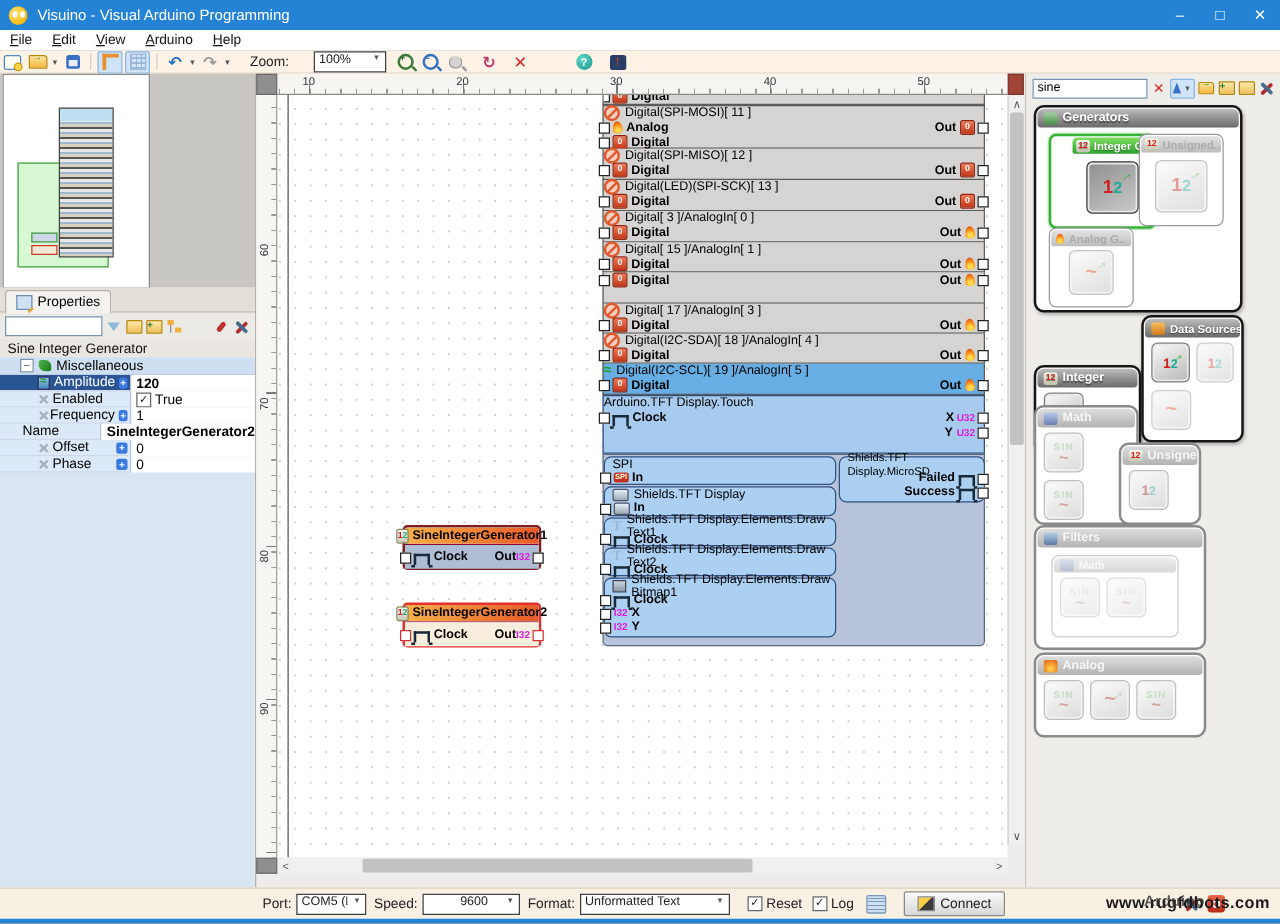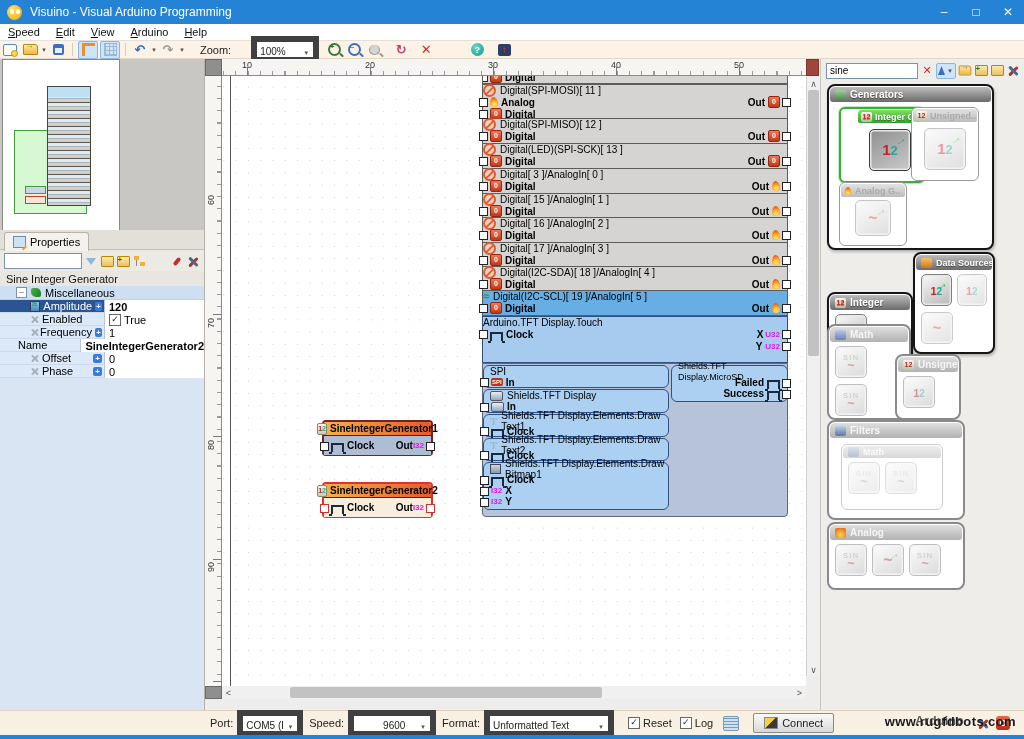--- a/index.html
+++ b/index.html
@@ -32,21 +32,21 @@
   .ic-folder{width:13px;height:9px;background:linear-gradient(#ffe6a0,#f2b73c);border:1px solid #b8860b;border-radius:1px 3px 1px 1px;position:relative;}
   .ic-folder::after{content:"→";position:absolute;left:2px;top:-4px;color:#2b8f2b;font-size:8px;font-weight:bold;}
   .ic-save{width:11px;height:11px;background:#3a6fc4;border-radius:2px;position:relative;}
   .ic-save::after{content:"";position:absolute;left:2px;top:4px;width:7px;height:5px;background:#e8f0ff;}
   .ic-route{width:10px;height:10px;border-left:3px solid #e89030;border-top:3px solid #e89030;margin:2px;}
   .ic-grid{width:11px;height:11px;background:
       repeating-linear-gradient(90deg,#9ab8d8 0 1px,transparent 1px 4px),
       repeating-linear-gradient(0deg,#9ab8d8 0 1px,transparent 1px 4px);border:1px solid #9ab8d8;}
   .ic-undo{color:#2b6fc0;font-weight:bold;font-size:13px;line-height:10px;}
   .ic-redo{color:#9a9a9a;font-weight:bold;font-size:13px;line-height:10px;}
-  .combo{background:#fff;border:6px solid #404040;height:15px;display:flex;align-items:flex-end;
+  .combo{background:#fff;border:1px solid #404040;height:15px;display:flex;align-items:flex-start;
          font-size:10px;padding:0 3px;justify-content:space-between;}
   .combo .drop{margin-left:4px;}
   .mag{width:9px;height:9px;border:2px solid #3a7a3a;border-radius:50%;position:relative;}
   .mag::after{content:"";position:absolute;width:5px;height:2px;background:inherit;border-radius:1px;
               right:-5px;bottom:-2px;transform:rotate(45deg);background:#3a7a3a;}
   .mag.blue{border-color:#3a6fc0;} .mag.blue::after{background:#3a6fc0;}
   .mag.gray{border-color:#999;} .mag.gray::after{background:#999;}
   .mag b{position:absolute;left:0px;top:-3px;font-size:8px;color:#2a6a2a;}
   .mag.blue b{color:#3a6fc0;}
   .ic-build{color:#c23a6a;font-size:13px;font-weight:bold;}
@@ -243,21 +243,21 @@
     <div class="vlogo"></div>
     <span>Visuino - Visual Arduino Programming</span>
     <div class="wbtns">
       <div class="wbtn">–</div>
       <div class="wbtn">□</div>
       <div class="wbtn">✕</div>
     </div>
   </div>
 
   <div class="abs menubar">
-    <span class="menu-item">Speed</span>
+    <span class="menu-item">File</span>
     <span class="menu-item">Edit</span>
     <span class="menu-item">View</span>
     <span class="menu-item">Arduino</span>
     <span class="menu-item">Help</span>
   </div>
 
   <div class="abs toolbar">
     <div class="tbtn">
         <div class="ic-new"></div>
       </div>
@@ -529,24 +529,20 @@
         <span class="ic-dig"></span>
           <span>Digital</span>
         <span style="margin-left:auto;display:flex;align-items:center;gap:3px;position:relative;padding-right:7px;">
           <span>Out</span>
             <span class="ic-flame"></span>
           <span class="sq r"></span>
           </span>
         </div>
     </div>
     <div class="blk gray" style="left:260px;top:142px;width:306px;height:25px;">
-      <div class="bt">
-          <span class="ic-proh"></span>
-          <span>Digital[ 16 ]/AnalogIn[ 2 ]</span>
-        </div>
       <div class="prow">
           <span class="sq"></span>
         <span class="ic-dig"></span>
           <span>Digital</span>
         <span style="margin-left:auto;display:flex;align-items:center;gap:3px;position:relative;padding-right:7px;">
           <span>Out</span>
             <span class="ic-flame"></span>
           <span class="sq r"></span>
           </span>
         </div>

